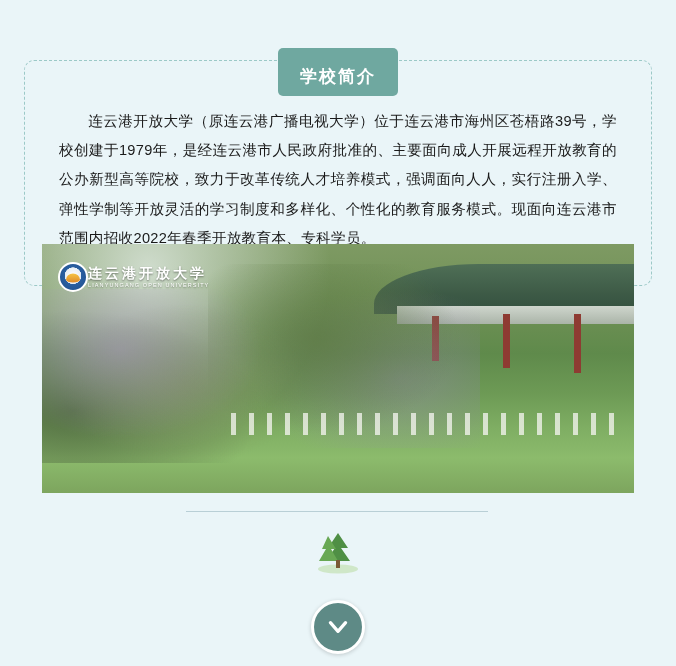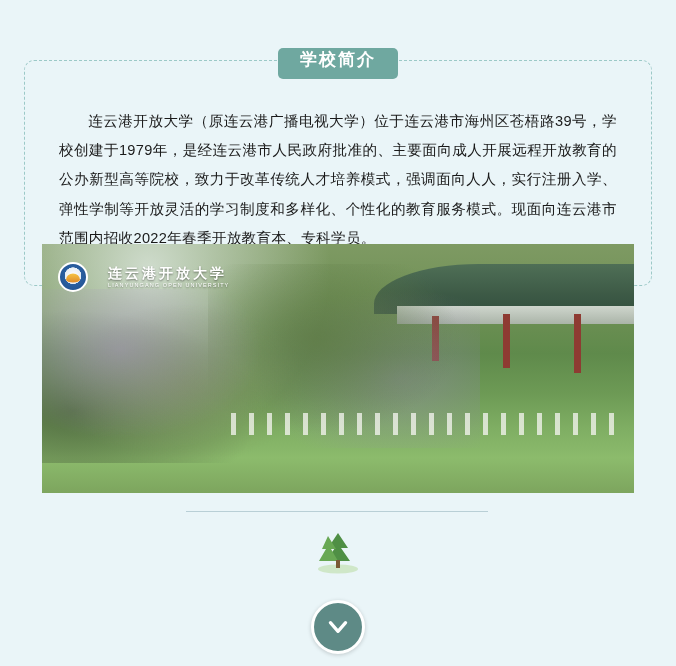--- a/index.html
+++ b/index.html
@@ -37,21 +37,21 @@
   .title-badge {
     position: absolute;
     left: 50%;
     top: 48px;
     transform: translateX(-50%);
     background: #6fa8a0;
     color: #ffffff;
     font-size: 17px;
     font-weight: bold;
     letter-spacing: 2px;
-    padding: 0 22px 8px 22px;
+    padding: 17px 22px 8px 22px;
     border-radius: 5px;
     z-index: 3;
     white-space: nowrap;
   }
 
   .intro-text {
     font-size: 14.6px;
     line-height: 2.0;
     color: #1a1a1a;
     text-align: justify;
@@ -145,21 +145,21 @@
     opacity: 0.85;
   }
 
   
   .photo-logo {
     position: absolute;
     left: 16px;
     top: 18px;
     display: flex;
     align-items: center;
-    gap: 20px;
+    gap: 0;
     z-index: 4;
   }
   .logo-mark {
     width: 30px;
     height: 30px;
     border-radius: 50%;
     background: radial-gradient(circle at 50% 45%, #ffffff 0%, #e8eef5 42%, #2a5fa0 44%, #1e4d8c 100%);
     border: 2px solid #ffffff;
     box-sizing: border-box;
     position: relative;

